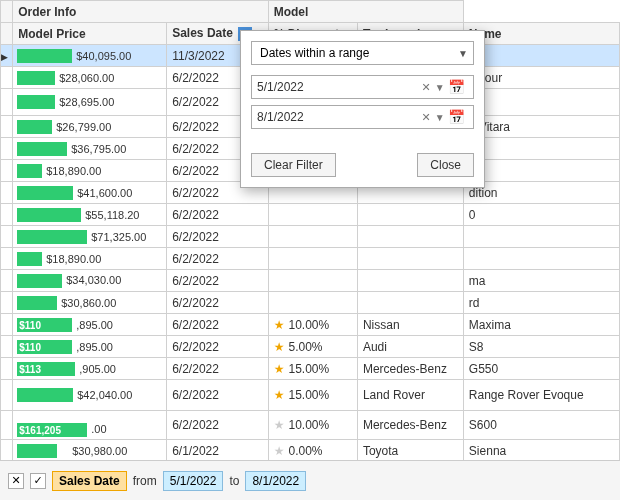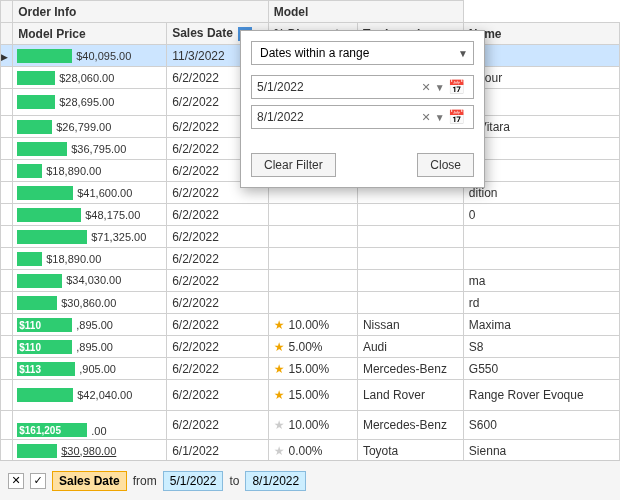--- a/index.html
+++ b/index.html
@@ -317,21 +317,21 @@
           <td>6/2/2022</td>
           <td></td>
           <td></td>
           <td>dition</td>
         </tr>
         <tr>
           <td style="width: 8px; padding: 0px;"></td>
           <td style="position: relative; padding: 2px 4px;">
             <div style="display: flex; align-items: center; gap: 4px;">
               <div style="width: 64px; height: 14px; background: rgb(46, 204, 113); position: relative; flex-shrink: 0;"></div>
-              <span style="font-size: 11px;">$48,175.00</span>
+              <span style="font-size: 11px;">$55,118.20</span>
             </div>
           </td>
           <td>6/2/2022</td>
           <td></td>
           <td></td>
           <td>0</td>
         </tr>
         <tr>
           <td style="width: 8px; padding: 0px;"></td>
           <td style="position: relative; padding: 2px 4px;">
@@ -438,36 +438,36 @@
             </div>
           </td>
           <td>6/2/2022</td>
           <td><span style="color: rgb(240, 165, 0); margin-right: 4px;">★</span>15.00%</td>
           <td>Land Rover</td>
           <td>Range Rover Evoque</td>
         </tr>
         <tr>
           <td style="width: 8px; padding: 0px;"></td>
           <td style="position: relative; padding: 2px 4px;">
-            <div style="display: flex; align-items: flex-end; gap: 4px; margin-top: 10px;">
+            <div style="display: flex; align-items: flex-start; gap: 4px; margin-top: 10px;">
               <div style="width: 70px; height: 14px; background: rgb(46, 204, 113); position: relative; flex-shrink: 0;">
                 <span style="position: absolute; left: 2px; top: 50%; transform: translateY(-50%); color: rgb(255, 255, 255); font-size: 10px; font-weight: 600;">$161,205</span>
               </div>
               <span style="font-size: 11px;">.00</span>
             </div>
           </td>
           <td>6/2/2022</td>
           <td><span style="color: rgb(204, 204, 204); margin-right: 4px;">★</span>10.00%</td>
           <td>Mercedes-Benz</td>
           <td>S600</td>
         </tr>
         <tr>
           <td style="width: 8px; padding: 0px;"></td>
           <td style="position: relative; padding: 2px 4px;">
-            <div style="display: flex; align-items: center; gap: 4px; text-decoration: underline;">
+            <div style="display: flex; align-items: center; gap: 15px;">
               <div style="width: 40px; height: 14px; background: rgb(46, 204, 113); position: relative; flex-shrink: 0;"></div>
               <span style="font-size: 11px;">$30,980.00</span>
             </div>
           </td>
           <td>6/1/2022</td>
           <td><span style="color: rgb(204, 204, 204); margin-right: 4px;">★</span>0.00%</td>
           <td>Toyota</td>
           <td>Sienna</td>
         </tr>
       </tbody>

